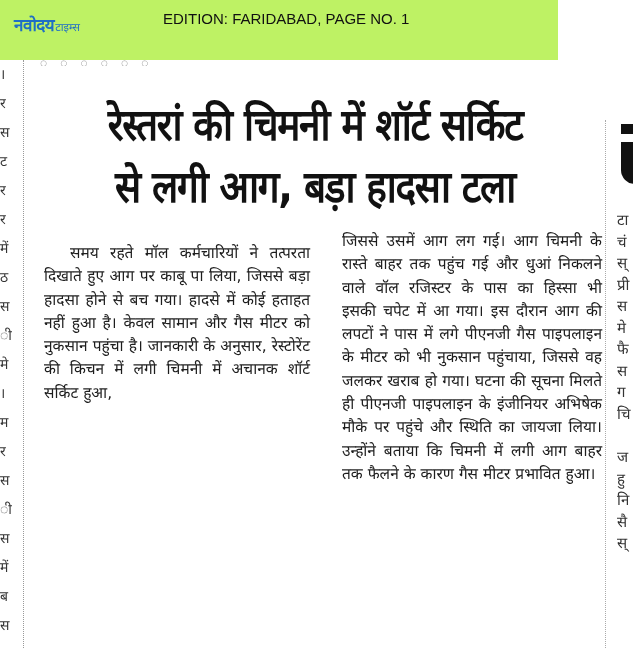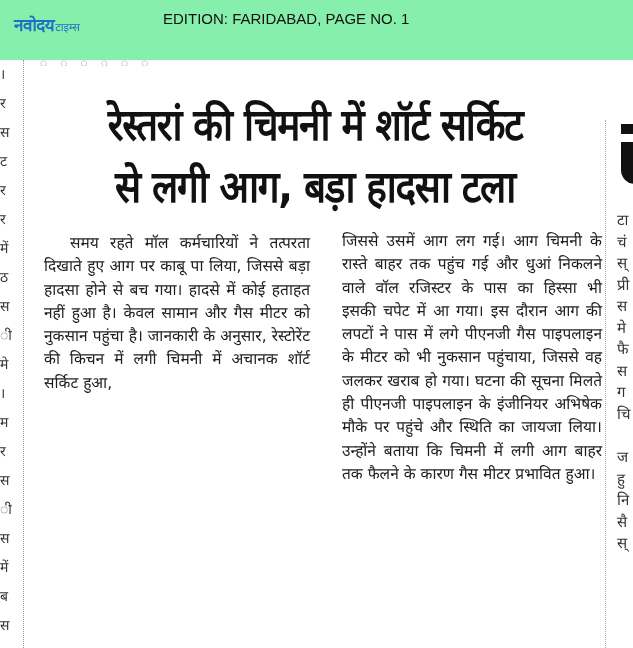--- a/index.html
+++ b/index.html
@@ -1,21 +1,21 @@
 <!DOCTYPE html>
 <html><head>
 <meta charset="utf-8">
 <style>
   * { margin: 0; padding: 0; box-sizing: border-box; }
   html, body { width: 633px; height: 648px; overflow: hidden; background: #ffffff; }
   body { position: relative; font-family: "DejaVu Sans", sans-serif; color: #1a1a1a; }
 
   .header {
-    position: absolute; left: 0; top: 0; width: 633px; height: 60px;
-    background: #86efac;
+    position: absolute; left: 0; top: 0; width: 558px; height: 60px;
+    background: #bef264;
   }
   .logo {
     position: absolute; left: 14px; top: 8px;
     display: flex; align-items: baseline;
   }
   .logo-main {
     font-family: "DejaVu Sans", sans-serif; font-weight: bold;
     font-size: 17px; color: #1f6fc5; letter-spacing: -0.5px;
   }
   .logo-sub {
@@ -53,21 +53,21 @@
 
   .col {
     position: absolute; top: 170px;
     font-family: "DejaVu Sans", sans-serif; font-size: 15.5px; line-height: 23.3px;
     color: #1d1d1d; text-align: justify;
   }
   .col1 { left: 44px; width: 266px; }
   .col2 { left: 342px; width: 260px; }
   .col p { margin: 0; }
   .indent { text-indent: 26px; }
-  .col1 .p2 { margin-top: 2px; }
+  .col1 .p2 { margin-top: 12px; }
   .divider-right {
     position: absolute; left: 605px; top: 60px; width: 0; height: 528px;
     border-left: 1px dotted #aaa;
   }
 
   .right-col {
     position: absolute; left: 617px; top: 0; width: 16px; height: 588px; overflow: hidden;
   }
   .right-big {
     position: absolute; left: 4px; top: 64px; width: 30px; height: 60px;

